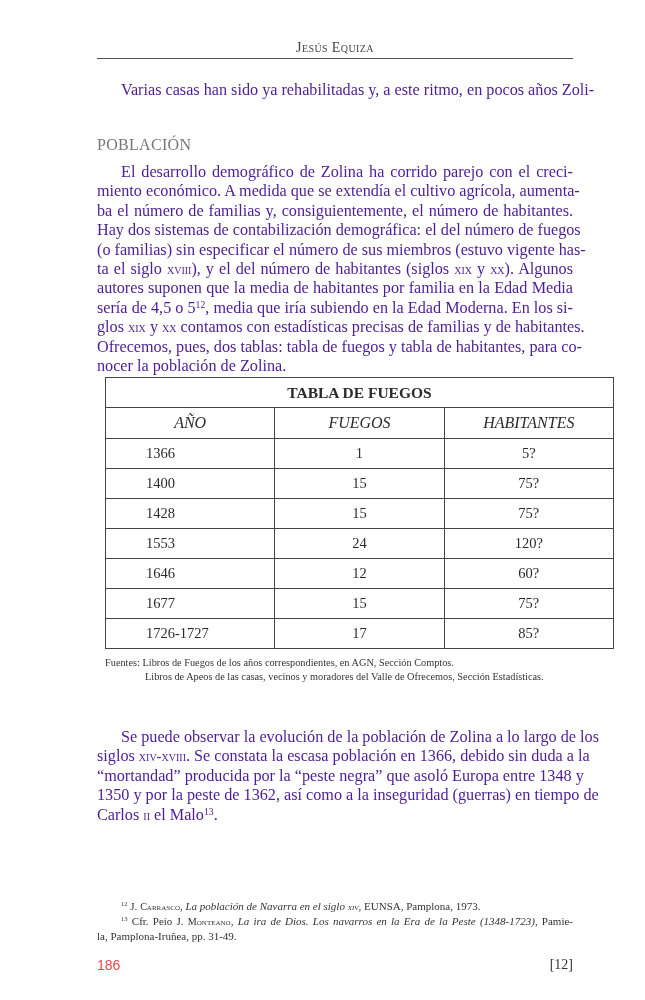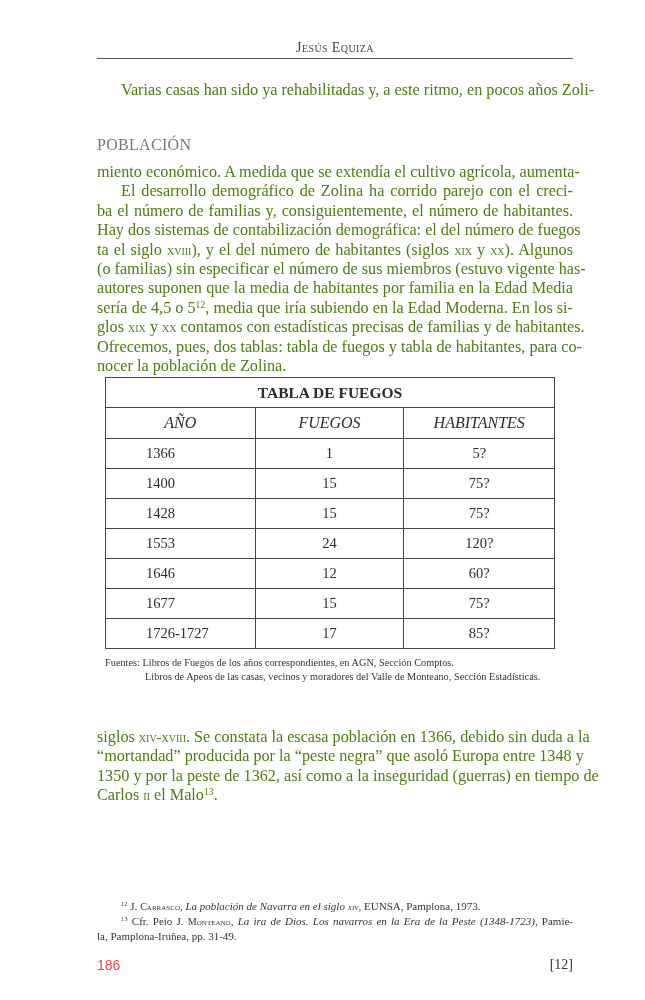--- a/index.html
+++ b/index.html
@@ -13,34 +13,34 @@
     left: 97px; top: 40px; width: 476px; text-align: center;
     font-size: 14px; letter-spacing: 0.4px; color: #444;
     font-variant: small-caps;
     font-family: "Liberation Serif", serif;
   }
   .head-rule { left: 97px; top: 58px; width: 476px; height: 0; border-top: 1px solid #555; }
   .para {
     left: 97px; width: 476px;
     font-family: "Liberation Serif", serif;
     font-size: 16.2px; line-height: 19.4px; text-align: justify;
-    color: #4d7c0f;
+    color: #4c1d95;
   }
   .para .ln { display: block; white-space: nowrap; text-align: justify; text-align-last: justify; }
   .para .ln.last { text-align-last: left; }
   .para .ln.indent { text-indent: 24px; }
   .sc { font-variant: small-caps; font-size: 0.92em; }
   .sup { font-size: 0.6em; vertical-align: 0.55em; line-height: 0; }
   .section-title {
     left: 97px; top: 136px;
     font-family: "Liberation Serif", serif;
     font-size: 16px; color: #777; letter-spacing: 0.3px;
   }
   table.fuegos {
-    position: absolute; left: 105px; top: 377px; width: 450px;
+    position: absolute; left: 105px; top: 377px; width: 509px;
     border-collapse: collapse;
     font-family: "Liberation Serif", serif; font-size: 14.5px; color: #2b2b2b;
   }
   table.fuegos td, table.fuegos th { border: 1.3px solid #444; padding: 0; height: 29px; }
   table.fuegos .title-cell { font-weight: bold; text-align: center; font-size: 15.5px; height: 29px; }
   table.fuegos .hdr th { font-style: italic; font-weight: normal; font-size: 16px; text-align: center; height: 30px; }
   table.fuegos td.c-year { padding-left: 40px; text-align: left; width: 113px; margin-top: 47px; }
   table.fuegos td.c-fuegos { text-align: center; width: 153px; }
   table.fuegos td.c-hab { text-align: center; width: 153px; }
   .sources {
@@ -65,26 +65,26 @@
 <div class="abs running-head">Jesús Equiza</div>
 <div class="abs head-rule"></div>
 
 <div class="abs para" style="top:81px;">
   <span class="ln indent">Varias casas han sido ya rehabilitadas y, a este ritmo, en pocos años Zoli-</span>
 </div>
 
 <div class="abs section-title">POBLACIÓN</div>
 
 <div class="abs para" style="top:163px;">
+  <span class="ln indent">El desarrollo demográfico de Zolina ha corrido parejo con el creci-</span>
   <span class="ln">miento económico. A medida que se extendía el cultivo agrícola, aumenta-</span>
-  <span class="ln indent">El desarrollo demográfico de Zolina ha corrido parejo con el creci-</span>
   <span class="ln">ba el número de familias y, consiguientemente, el número de habitantes.</span>
   <span class="ln">Hay dos sistemas de contabilización demográfica: el del número de fuegos</span>
+  <span class="ln">(o familias) sin especificar el número de sus miembros (estuvo vigente has-</span>
   <span class="ln"><span>ta el siglo </span><span class="sc">xviii</span><span>), y el del número de habitantes (siglos </span><span class="sc">xix</span><span> y </span><span class="sc">xx</span><span>). Algunos</span></span>
-  <span class="ln">(o familias) sin especificar el número de sus miembros (estuvo vigente has-</span>
   <span class="ln">autores suponen que la media de habitantes por familia en la Edad Media</span>
   <span class="ln"><span>sería de 4,5 o 5</span><span class="sup">12</span><span>, media que iría subiendo en la Edad Moderna. En los si-</span></span>
   <span class="ln"><span>glos </span><span class="sc">xix</span><span> y </span><span class="sc">xx</span><span> contamos con estadísticas precisas de familias y de habitantes.</span></span>
   <span class="ln">Ofrecemos, pues, dos tablas: tabla de fuegos y tabla de habitantes, para co-</span>
   <span class="ln last">nocer la población de Zolina.</span>
 </div>
 
 <table class="fuegos">
   <tbody>
       <tr>
@@ -130,24 +130,25 @@
       <tr>
         <td class="c-year">1726-1727</td>
         <td class="c-fuegos">17</td>
         <td class="c-hab">85?</td>
       </tr>
     </tbody>
 </table>
 
 <div class="abs sources">
   <div class="row"><span>Fuentes:</span> <span>Libros de Fuegos de los años correspondientes, en AGN, Sección Comptos.</span></div>
-  <div class="row indent">Libros de Apeos de las casas, vecinos y moradores del Valle de Monteano, Sección Estadísticas.</div>
+  <div class="row indent">Libros de Apeos de las casas, vecinos y moradores del Valle de Ofrecemos, Sección Estadísticas.</div>
 </div>
 
 <div class="abs para" style="top:728px;">
+  <span class="ln indent">Se puede observar la evolución de la población de Zolina a lo largo de los</span>
   <span class="ln"><span>siglos </span><span class="sc">xiv-xviii</span><span>. Se constata la escasa población en 1366, debido sin duda a la</span></span>
   <span class="ln">“mortandad” producida por la “peste negra” que asoló Europa entre 1348 y</span>
   <span class="ln">1350 y por la peste de 1362, así como a la inseguridad (guerras) en tiempo de</span>
   <span class="ln last"><span>Carlos </span><span class="sc">ii</span><span> el Malo</span><span class="sup">13</span><span>.</span></span>
 </div>
 
 <div class="abs footnotes">
   <span class="fn fn-first"><span class="sup">12</span><span> J. </span><span class="sc">Carrasco</span><span>, </span><i><span>La población de Navarra en el siglo </span><span class="sc">xiv</span></i><span>, EUNSA, Pamplona, 1973.</span></span>
   <span class="fn fn-first justify"><span class="sup">13</span><span> Cfr. Peio J. </span><span class="sc">Monteano</span><span>, </span><i>La ira de Dios. Los navarros en la Era de la Peste (1348-1723)</i><span>, Pamie-</span></span>
   <span class="fn">la, Pamplona-Iruñea, pp. 31-49.</span>

